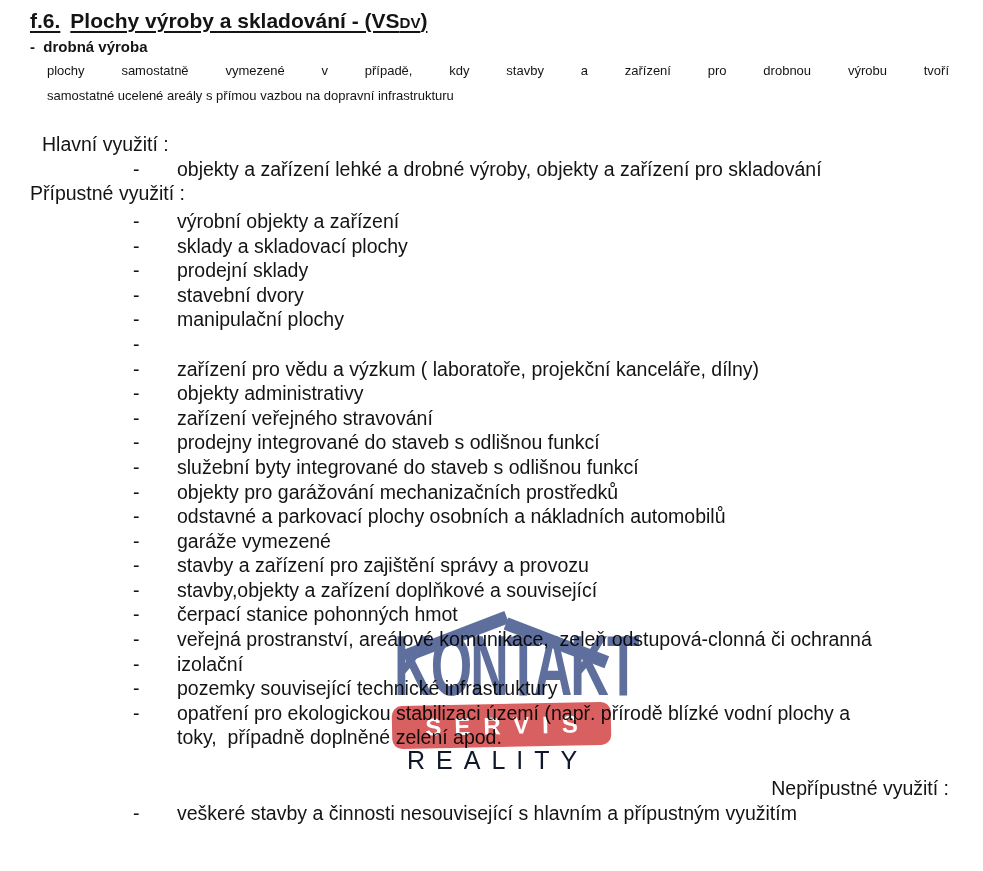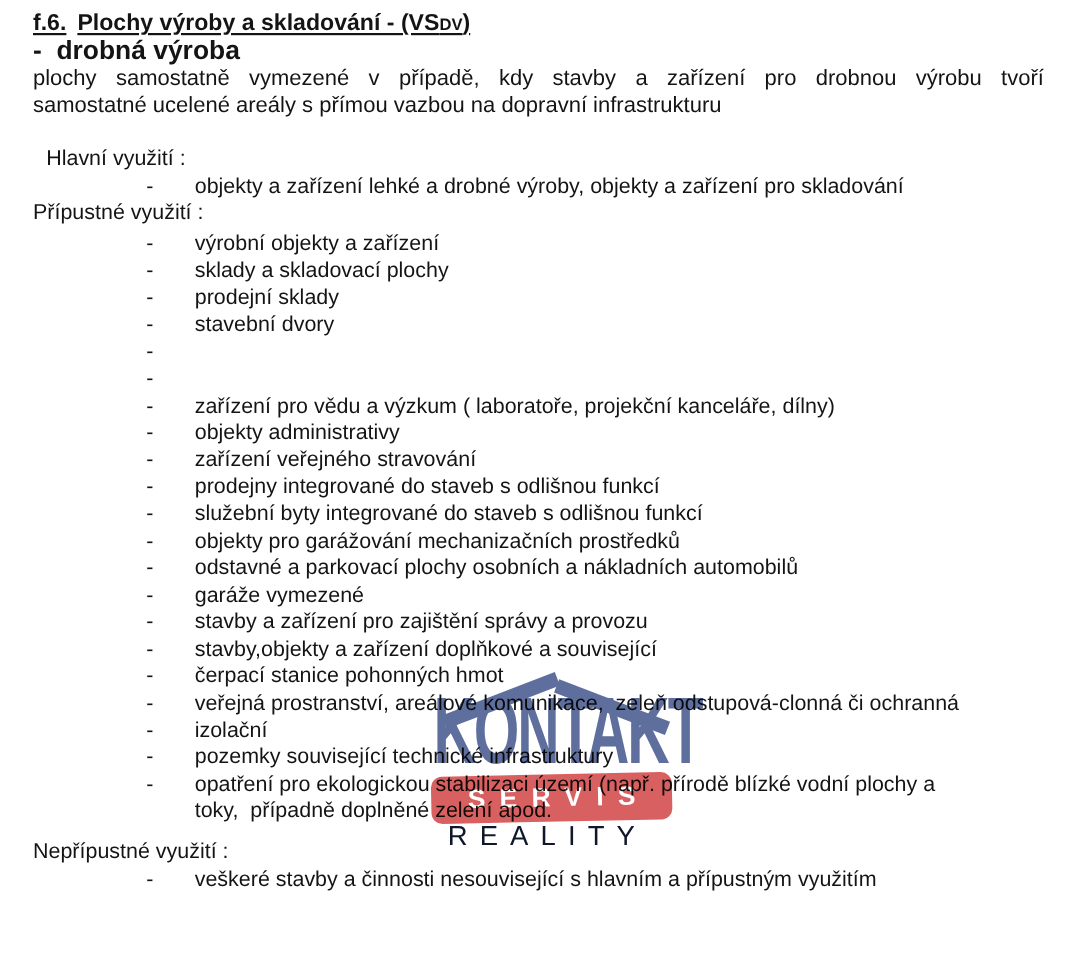--- a/index.html
+++ b/index.html
@@ -25,36 +25,36 @@
     line-height: 25px;
     text-decoration: underline;
     text-decoration-thickness: 2px;
     text-underline-offset: 3px;
     white-space: pre;
   }
   .doc-heading .num { margin-right: 10px; }
   .doc-heading .sub { font-size: 0.72em; }
 
   .subheading {
-    font-size: 24px;
+    font-size: 15px;
     font-weight: bold;
     line-height: 24px;
     white-space: pre-wrap;
   }
 
-  .intro { font-size: 20px; line-height: 24.6px; }
+  .intro { font-size: 13px; line-height: 24.6px; margin-left: 17px; }
   .intro .l1 { text-align: justify; text-align-last: justify; }
 
   .section-label {
     font-size: 19.5px;
     line-height: 24.6px;
   }
   .mt-main  { margin-top: 24px; margin-left: 12px; }
   .mt-perm  { }
-  .mt-forb  { margin-top: 12px; }
+  .mt-forb  { margin-top: 26px; text-align: right; }
 
   ul.usage-list {
     list-style: none;
     margin: 0;
     padding: 0 0 0 103px;
     font-size: 19.5px;
     line-height: 24.6px;
   }
   ul.usage-list.gap { margin-top: 3px; }
   ul.usage-list li { display: flex; }
@@ -150,20 +150,21 @@
     <li>
         <span class="li-dash">-</span>
         <span class="li-text">prodejní sklady</span>
       </li>
     <li>
         <span class="li-dash">-</span>
         <span class="li-text">stavební dvory</span>
       </li>
     <li>
         <span class="li-dash">-</span>
+        <span class="li-text">manipulační plochy</span>
       </li>
     <li>
         <span class="li-dash">-</span>
       </li>
     <li>
         <span class="li-dash">-</span>
         <span class="li-text">zařízení pro vědu a výzkum ( laboratoře, projekční kanceláře, dílny)</span>
       </li>
     <li>
         <span class="li-dash">-</span>

